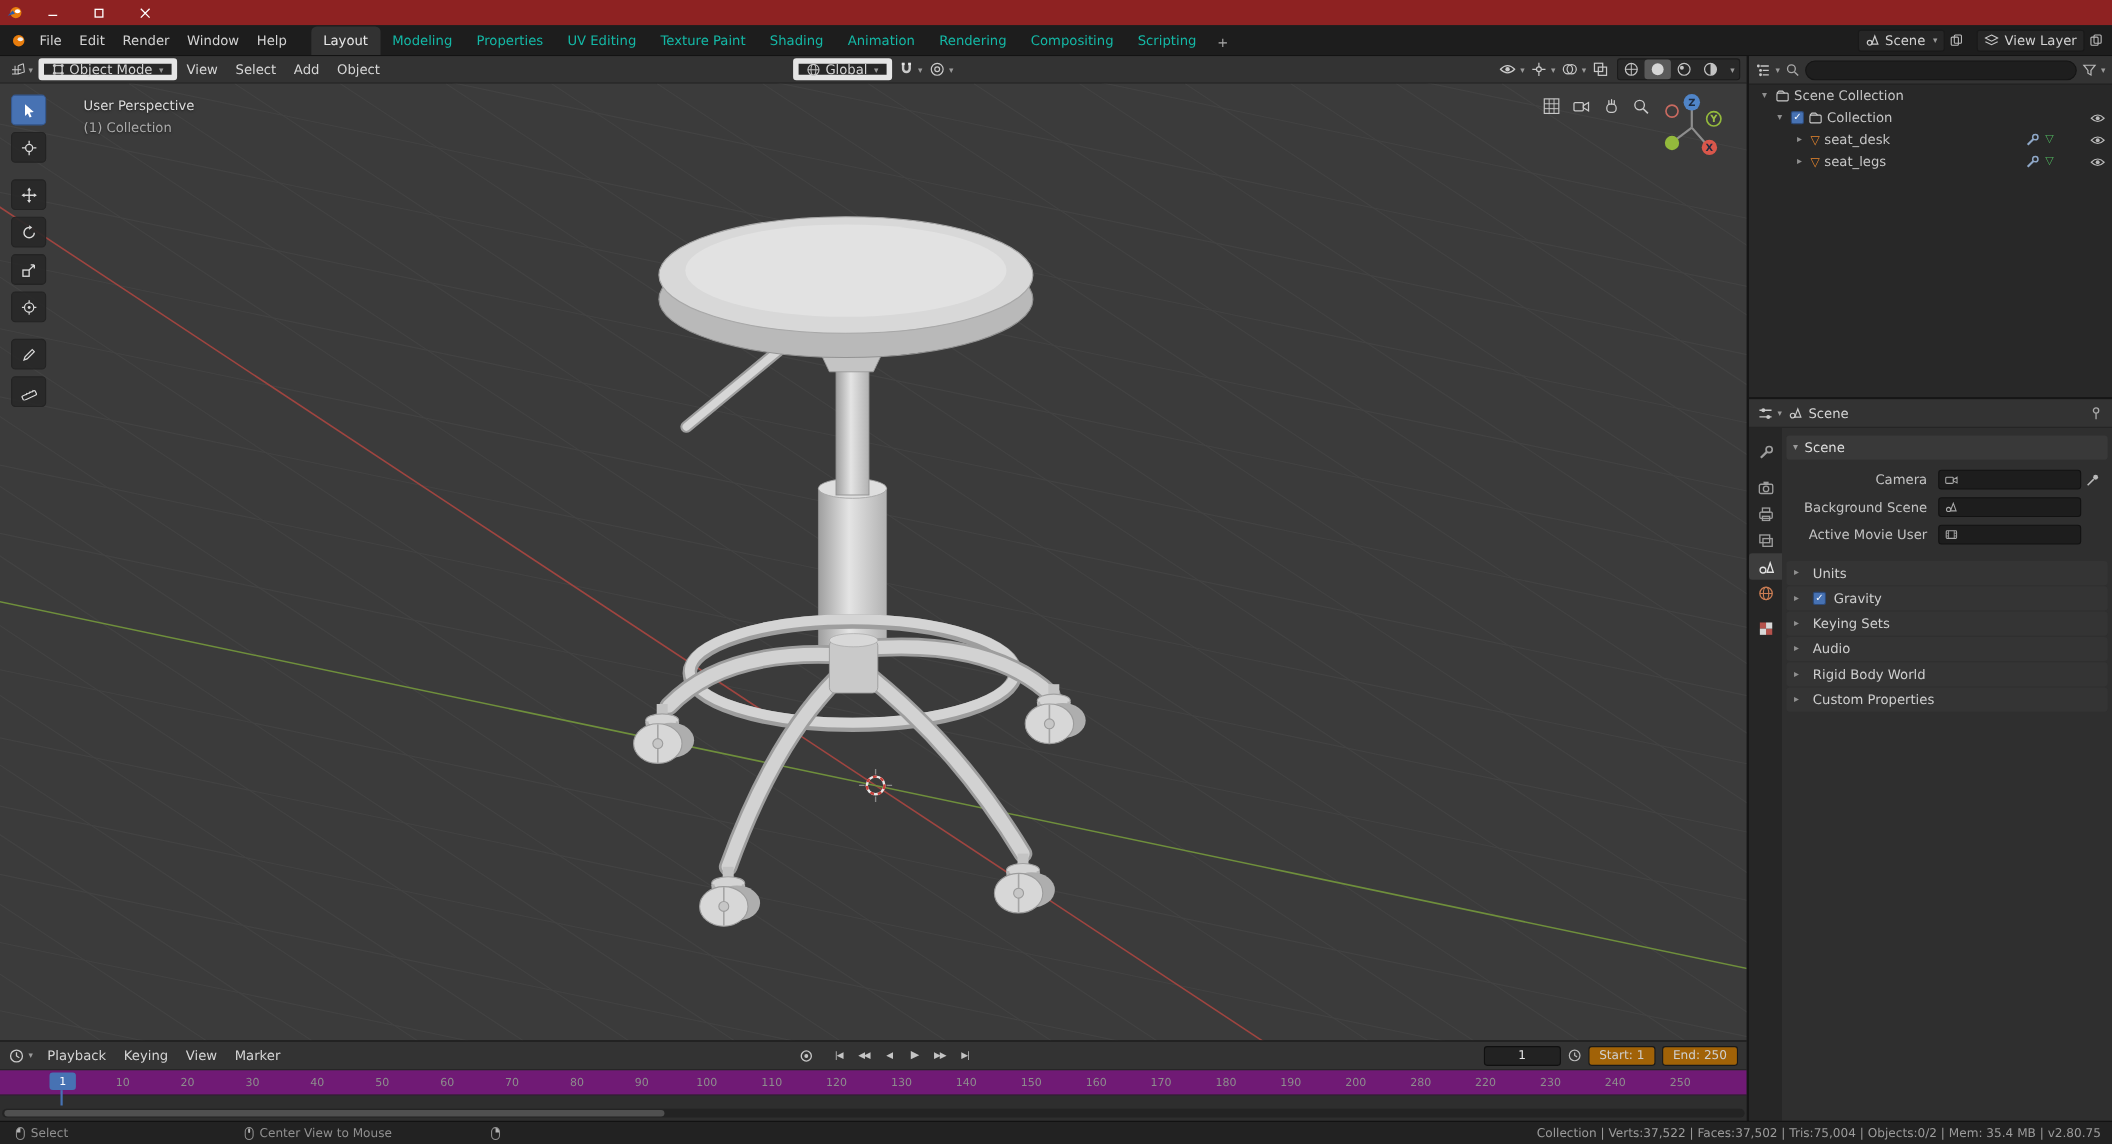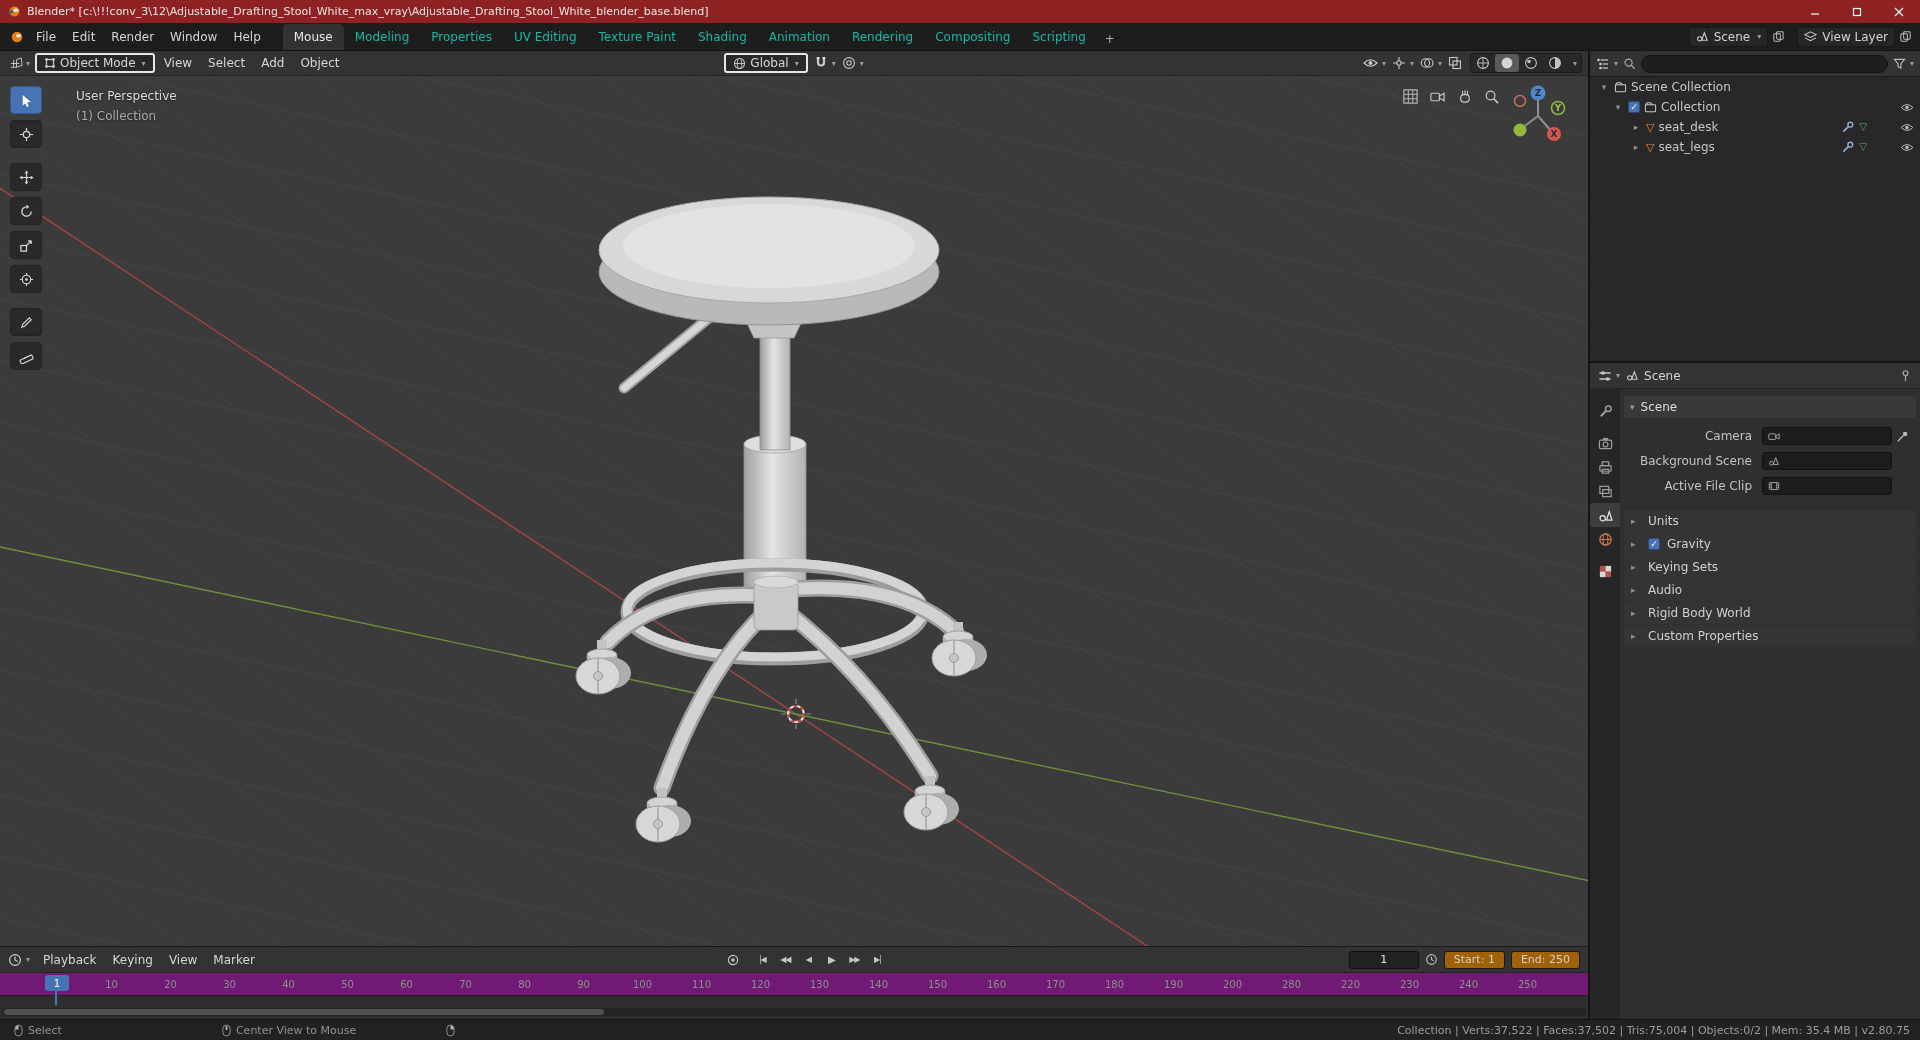--- a/index.html
+++ b/index.html
@@ -34,21 +34,21 @@
   .left-col{position:absolute;left:0;top:0;bottom:0;width:1588px}
   .right-col{position:absolute;right:0;top:0;bottom:0;width:332px;background:#282828;border-left:2px solid #161616}
 
   
   .vp-header{position:absolute;top:0;left:0;right:0;height:25px;background:#333;
     border-bottom:1px solid #232323;display:flex;align-items:center;padding:0 6px}
   .vh-left,.vh-right{flex:1;display:flex;align-items:center;gap:2px}
   .vh-right{justify-content:flex-end}
   .vh-center{display:flex;align-items:center;gap:6px}
   .hbtn{display:inline-flex;align-items:center;gap:4px;height:20px;padding:0 7px;
-    border-radius:3px;background:#282828;border:2px solid #e5e5e5;color:#d6d6d6}
+    border-radius:3px;background:#282828;border:5px solid #e5e5e5;color:#d6d6d6}
   .mtext{padding:0 7px;color:#d6d6d6}
   .ic{display:inline-flex;align-items:center;justify-content:center;color:#c9c9c9}
   .shade-group{display:flex;align-items:center;background:#282828;border:1px solid #1b1b1b;border-radius:3px;height:20px}
   .shade{width:24px;height:18px;display:flex;align-items:center;justify-content:center;border-radius:3px}
   .shade.active{background:#5a5a5a}
 
   
   .viewport{position:absolute;top:25px;left:0;right:0;bottom:73px;background:#3b3b3b;overflow:hidden}
   .scene-svg{position:absolute;inset:0}
   #grid-lines line{stroke:#434343;stroke-width:1}
@@ -135,21 +135,20 @@
 <div class="app">
 
   <div class="titlebar">
     <span class="logo ic">
       <svg width="15" height="15" viewBox="0 0 16 16">
           <circle cx="9" cy="8" r="5.4" fill="#e87d0d"></circle>
           <ellipse cx="10.6" cy="6.6" rx="2.6" ry="1.9" fill="#fff"></ellipse>
           <path d="M1 11 L6 6 L8 9 Z" fill="#2a5caa"></path>
         </svg>
     </span>
-    <span class="win-title">Blender* [c:\!!!conv_3\12\Adjustable_Drafting_Stool_White_max_vray\Adjustable_Drafting_Stool_White_blender_base.blend]</span>
     <span class="win-controls">
       <span class="wbtn">
           <svg width="10" height="10" viewBox="0 0 10 10">
             <line x1="1" y1="7" x2="9" y2="7" stroke="#fff" stroke-width="1.2"></line>
           </svg>
         </span>
       <span class="wbtn">
           <svg width="10" height="10" viewBox="0 0 10 10">
             <rect x="1.5" y="1.5" width="7" height="7" fill="none" stroke="#fff" stroke-width="1.2"></rect>
           </svg>
@@ -168,21 +167,21 @@
           <circle cx="9" cy="8" r="5.2" fill="#e87d0d"></circle>
           <ellipse cx="10.5" cy="6.7" rx="2.5" ry="1.8" fill="#eee"></ellipse>
         </svg>
     </span>
     <span class="menu-item">File</span>
     <span class="menu-item">Edit</span>
     <span class="menu-item">Render</span>
     <span class="menu-item">Window</span>
     <span class="menu-item">Help</span>
     <span class="ws-tabs">
-      <span class="ws-tab active">Mouse</span>
+      <span class="ws-tab active">Layout</span>
       <span class="ws-tab">Modeling</span>
       <span class="ws-tab">Properties</span>
       <span class="ws-tab">UV Editing</span>
       <span class="ws-tab">Texture Paint</span>
       <span class="ws-tab">Shading</span>
       <span class="ws-tab">Animation</span>
       <span class="ws-tab">Rendering</span>
       <span class="ws-tab">Compositing</span>
       <span class="ws-tab">Scripting</span>
       <span class="ws-plus">+</span>
@@ -842,21 +841,21 @@
                 <span class="ic">
                     <svg width="12" height="12" viewBox="0 0 14 14">
                       <path d="M6 11 L9 3 L12 11 Z" fill="none" stroke="#a8a8a8" stroke-width="1.1"></path>
                       <circle cx="4" cy="9.5" r="2.2" fill="none" stroke="#a8a8a8" stroke-width="1.1"></circle>
                     </svg>
                   </span>
               </span>
               <span class="p-pick"></span>
             </div>
             <div class="p-row">
-              <span class="p-label">Active File Clip</span>
+              <span class="p-label">Active Movie User</span>
               <span class="p-field">
                 <span class="ic">
                     <svg width="12" height="12" viewBox="0 0 14 14">
                       <rect x="1.5" y="3" width="11" height="8" rx="1" fill="none" stroke="#a8a8a8" stroke-width="1.1"></rect>
                       <path d="M4 3 V11 M10 3 V11 M1.5 5.5 H4 M1.5 8.5 H4 M10 5.5 H12.5 M10 8.5 H12.5" stroke="#a8a8a8" stroke-width="0.9"></path>
                     </svg>
                   </span>
               </span>
               <span class="p-pick"></span>
             </div>

